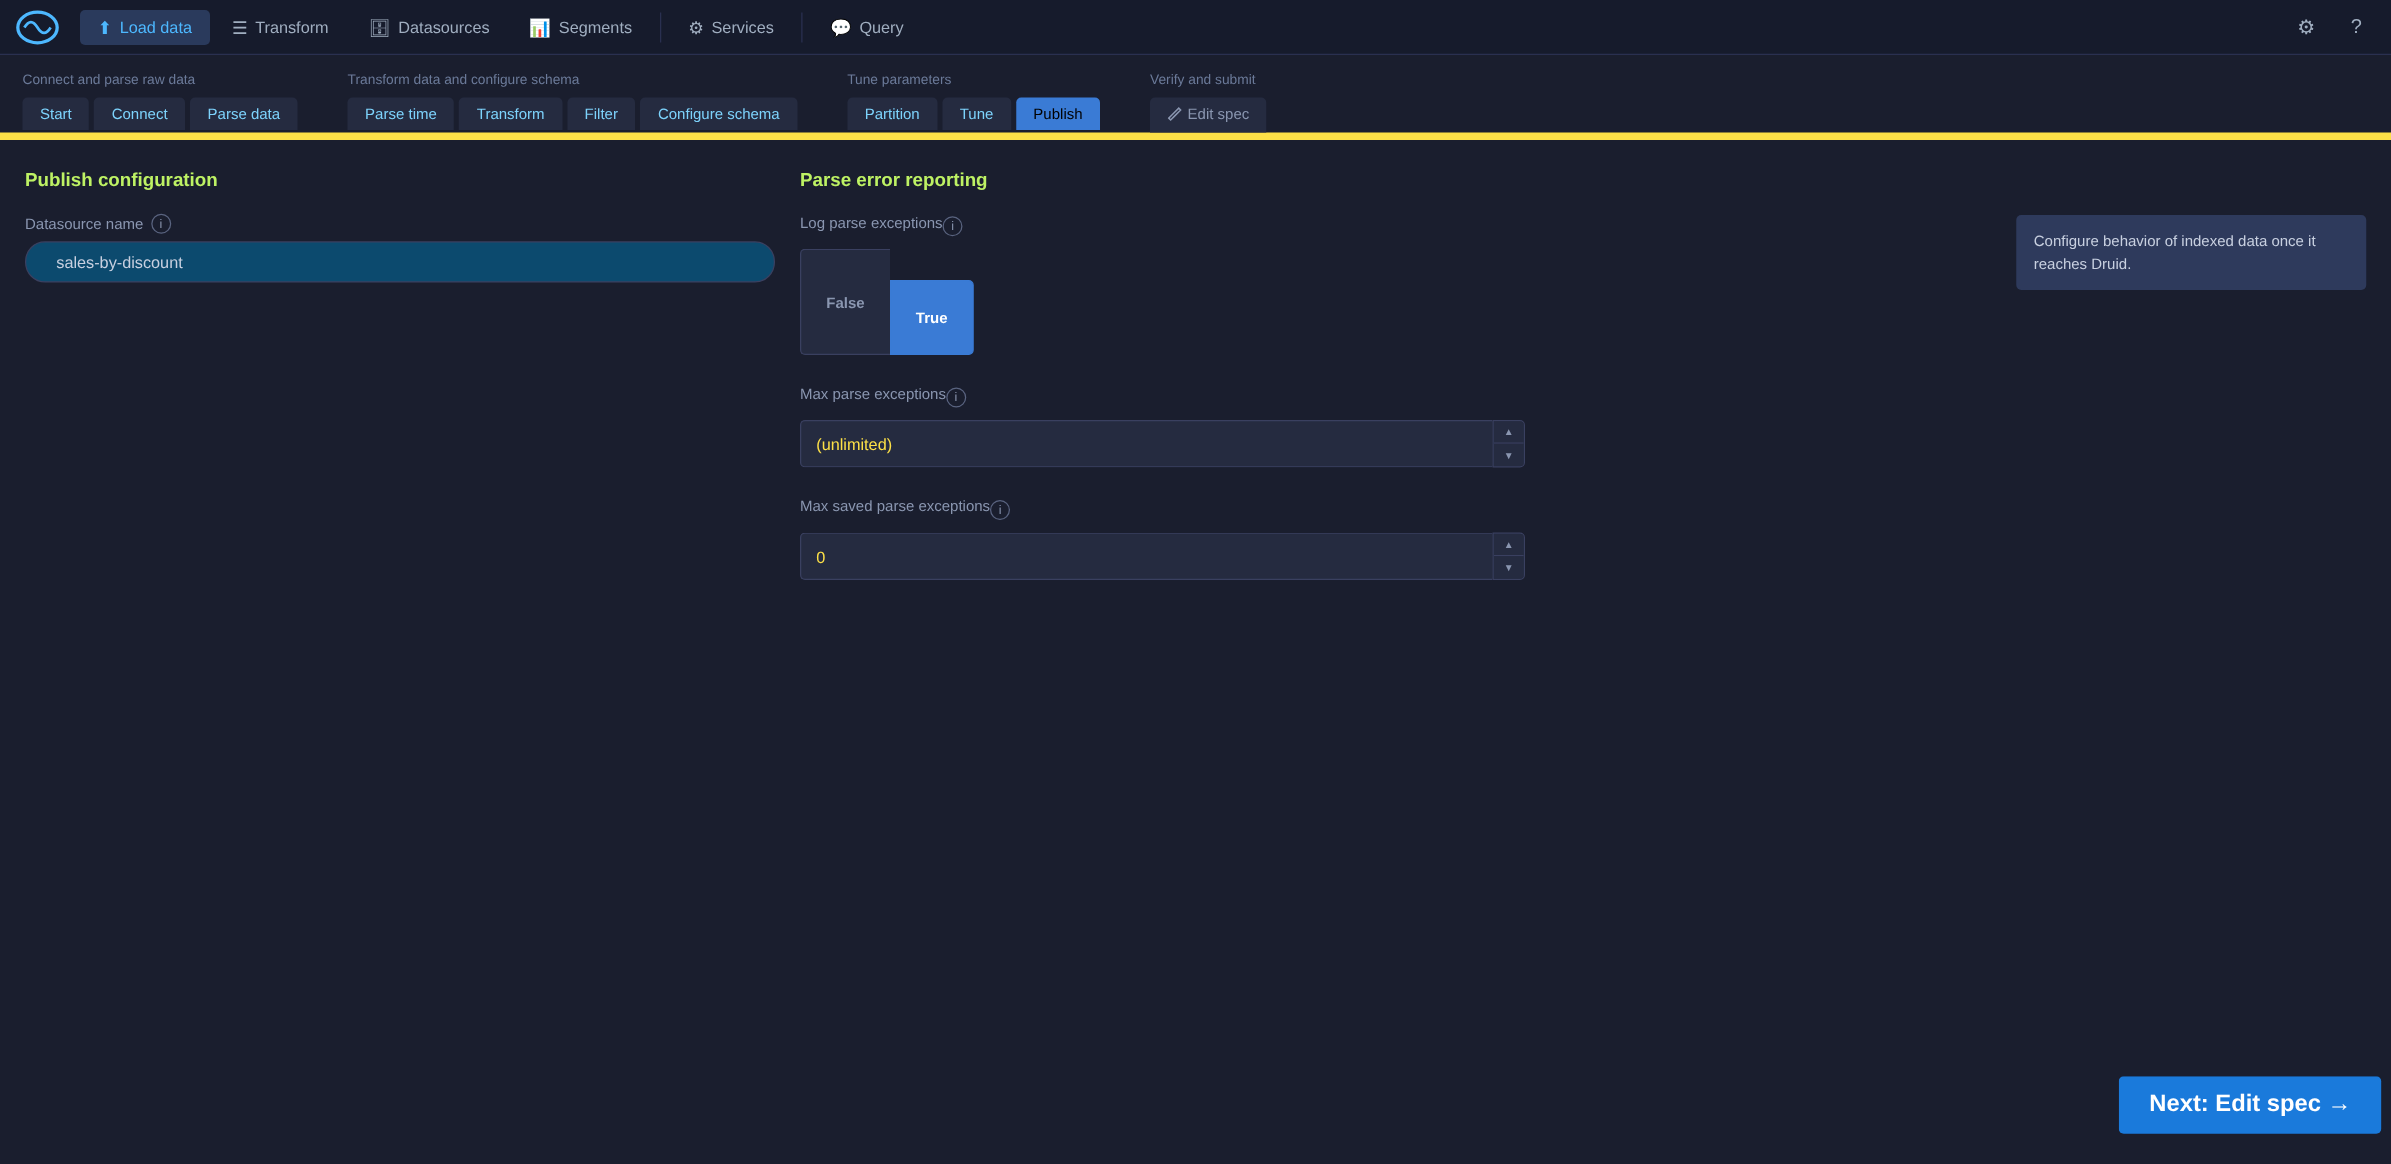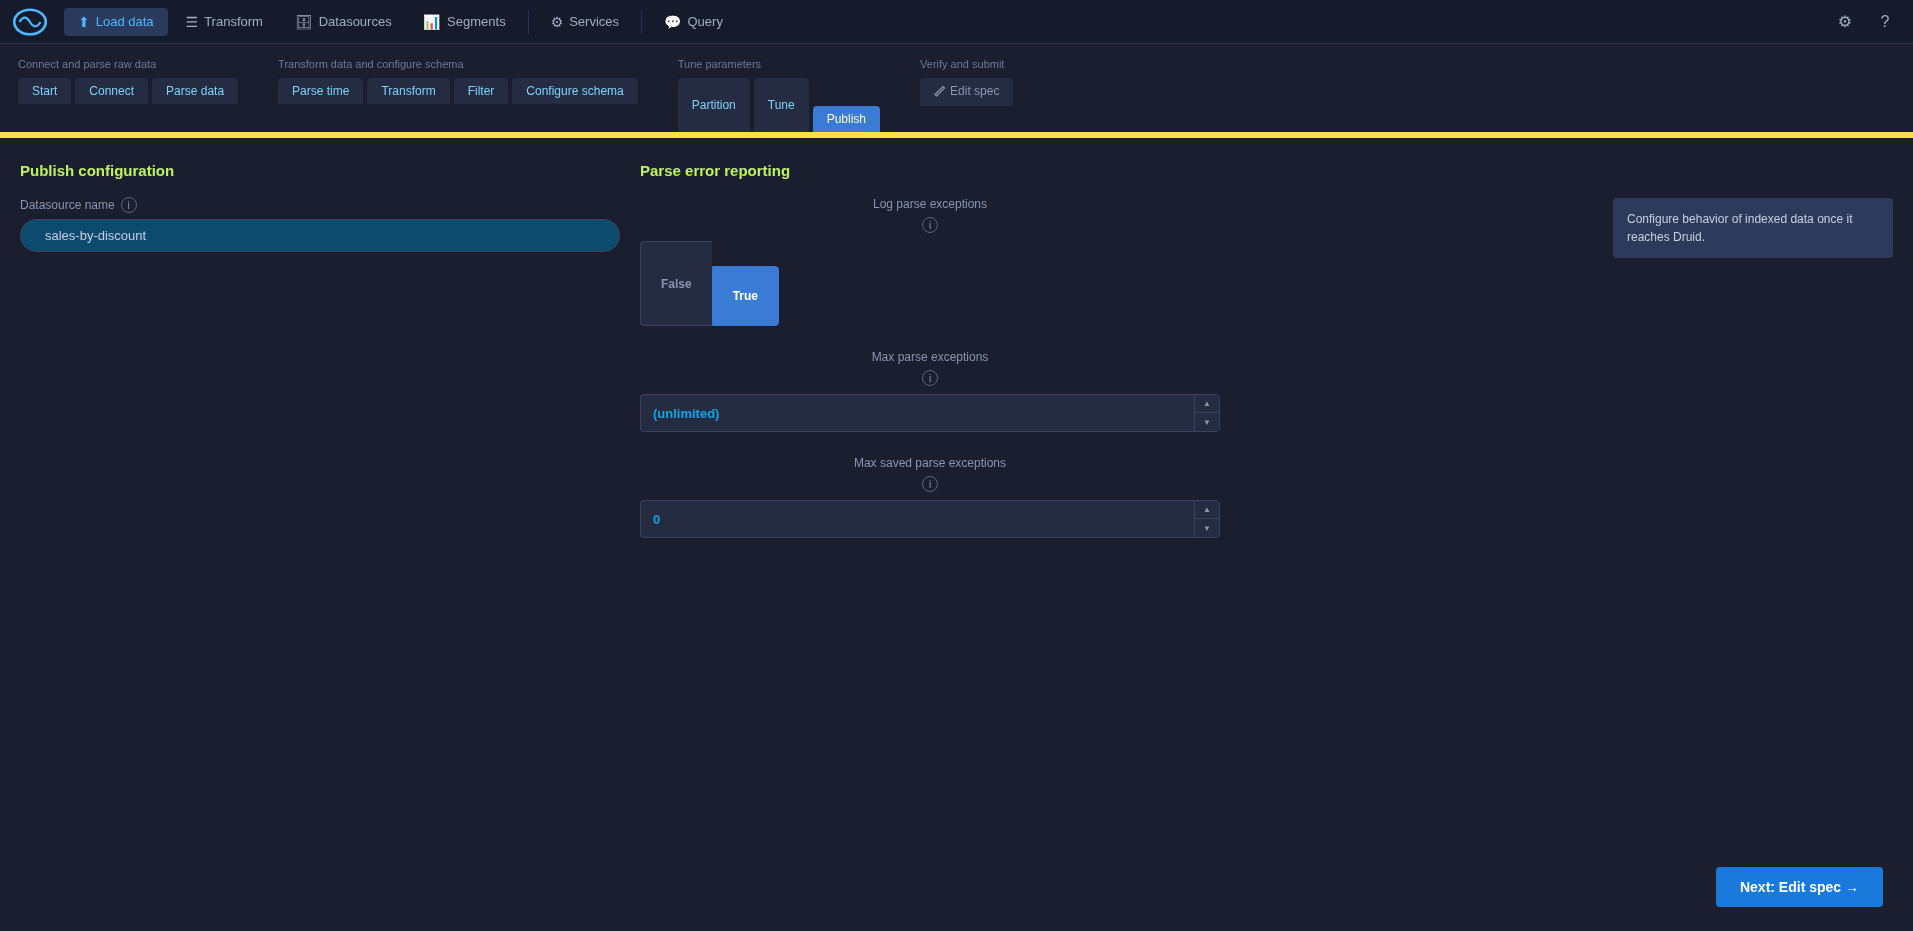--- a/index.html
+++ b/index.html
@@ -104,22 +104,21 @@
       border: none;
       cursor: pointer;
       font-size: 12px;
       font-weight: 500;
       background-color: #252b40;
       color: #8a96b0;
       white-space: nowrap;
     }
     .step-btn.active {
       background-color: #3a7bd5;
-      color: #fef9c3;
-      margin-top: 28px;
+      color: #000000;
     }
     .step-btn.completed {
       background-color: #252b40;
       color: #7dd3fc;
     }
 
     
     .main-content {
       display: flex;
       padding: 24px 20px;
@@ -176,21 +175,20 @@
       margin-bottom: 18px;
     }
 
     .field-group {
       margin-bottom: 24px;
     }
     .field-label-row {
       display: flex;
       align-items: center;
       margin-bottom: 8px;
-      flex-direction: column;
     }
 
     
     .toggle-group {
       display: flex;
       gap: 0;
     }
     .toggle-btn {
       padding: 22px 20px;
       border: 1px solid #3a4060;
@@ -219,24 +217,23 @@
       display: flex;
       width: 580px;
     }
     .numeric-input {
       flex: 1;
       padding: 8px 12px;
       background-color: #252b40;
       border: 1px solid #3a4060;
       border-right: none;
       border-radius: 4px 0 0 4px;
-      color: #0ea5e9;
+      color: #fde047;
       font-size: 13px;
       outline: none;
-      font-weight: bold;
     }
     .spinner-btns {
       display: flex;
       flex-direction: column;
       border: 1px solid #3a4060;
       border-radius: 0 4px 4px 0;
       overflow: hidden;
       background-color: #252b40;
     }
     .spinner-btn {
@@ -266,27 +263,27 @@
       line-height: 1.5;
       position: absolute;
       right: 20px;
       top: 60px;
     }
 
     
     .next-btn {
       position: fixed;
       bottom: 24px;
-      right: 30px;
+      right: 8px;
       background-color: #1a7adb;
       color: #ffffff;
       border: none;
       padding: 12px 24px;
       border-radius: 4px;
-      font-size: 14px;
+      font-size: 19px;
       font-weight: 600;
       cursor: pointer;
       display: flex;
       align-items: center;
       gap: 8px;
     }
 
     .content-wrapper {
       position: relative;
     }

